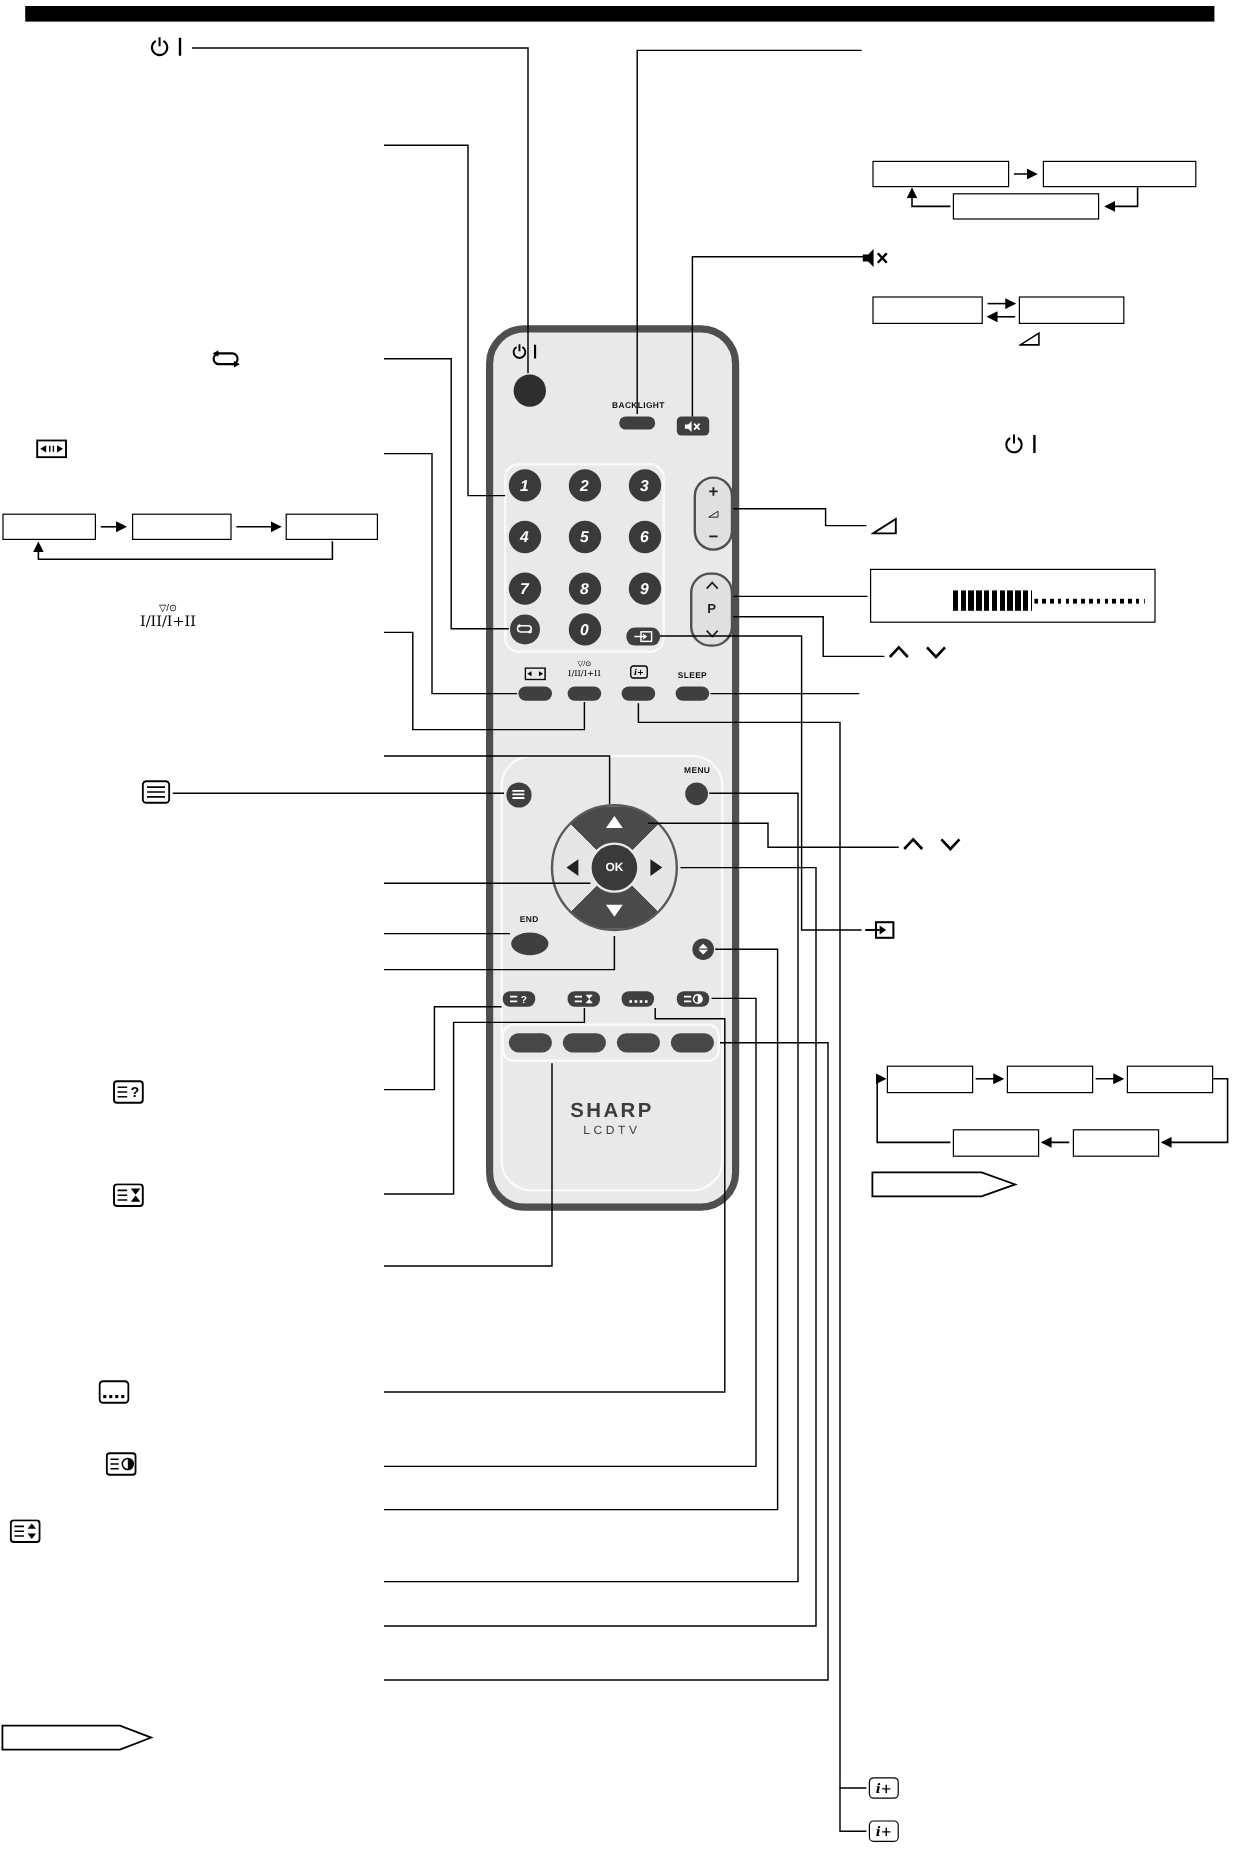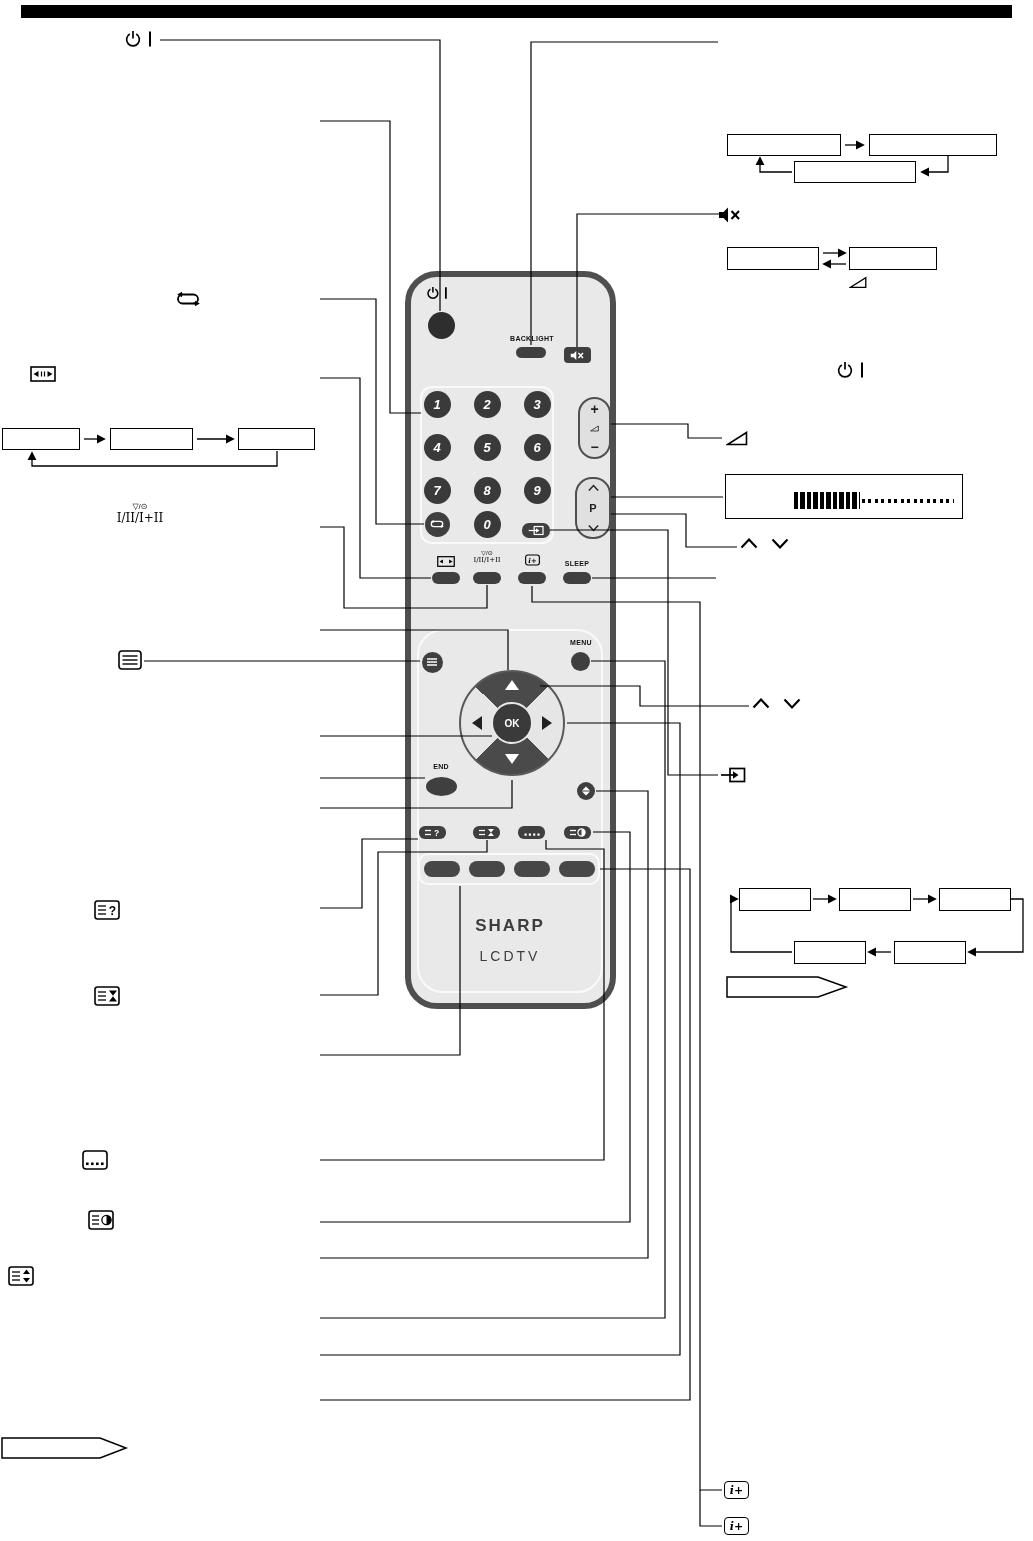--- a/index.html
+++ b/index.html
@@ -34,21 +34,21 @@
   .okbtn{position:absolute;left:491px;top:702px;width:42px;height:42px;border-radius:50%;
          background:#3a3a3a;border:2px solid #e9e9e9;box-sizing:border-box;color:#fff;
          display:flex;align-items:center;justify-content:center;font-size:10px;font-weight:bold;}
   .roundbtn{position:absolute;border-radius:50%;background:#3f3f3f;color:#fff;
          display:flex;align-items:center;justify-content:center;line-height:0;}
   .pill{position:absolute;border:2px solid #4f4f4f;border-radius:17px;background:#e0e0e0;box-sizing:border-box;
         display:flex;flex-direction:column;align-items:center;justify-content:space-between;padding:5px 0;color:#222;}
   .pill .pm{font-size:14px;font-weight:bold;line-height:10px;}
   .logo{position:absolute;left:448px;top:916px;width:124px;text-align:center;color:#3d3d3d;}
   .logo .brand{font-size:17px;font-weight:bold;letter-spacing:2px;}
-  .logo .model{font-size:14px;letter-spacing:3px;margin-top:12px;}
+  .logo .model{font-size:10px;letter-spacing:3px;margin-top:1px;}
   
   .voldisp{position:absolute;left:725px;top:474px;width:238px;height:45px;border:1.6px solid #000;
            box-sizing:border-box;}
   .voldisp .bars{position:absolute;left:68px;top:17px;width:66px;height:17px;
            background:repeating-linear-gradient(90deg,#000 0 4.5px,#fff 4.5px 6.5px);}
   .voldisp .dots{position:absolute;left:136px;top:24px;width:92px;height:4px;
            background:repeating-linear-gradient(90deg,#000 0 3px,transparent 3px 6.5px);}
   .infobadge{position:absolute;width:25px;height:18px;border:1.8px solid #000;border-radius:4px;
            box-sizing:border-box;display:flex;align-items:center;justify-content:center;
            font-family:"DejaVu Serif",serif;font-style:italic;font-weight:bold;font-size:11px;}

